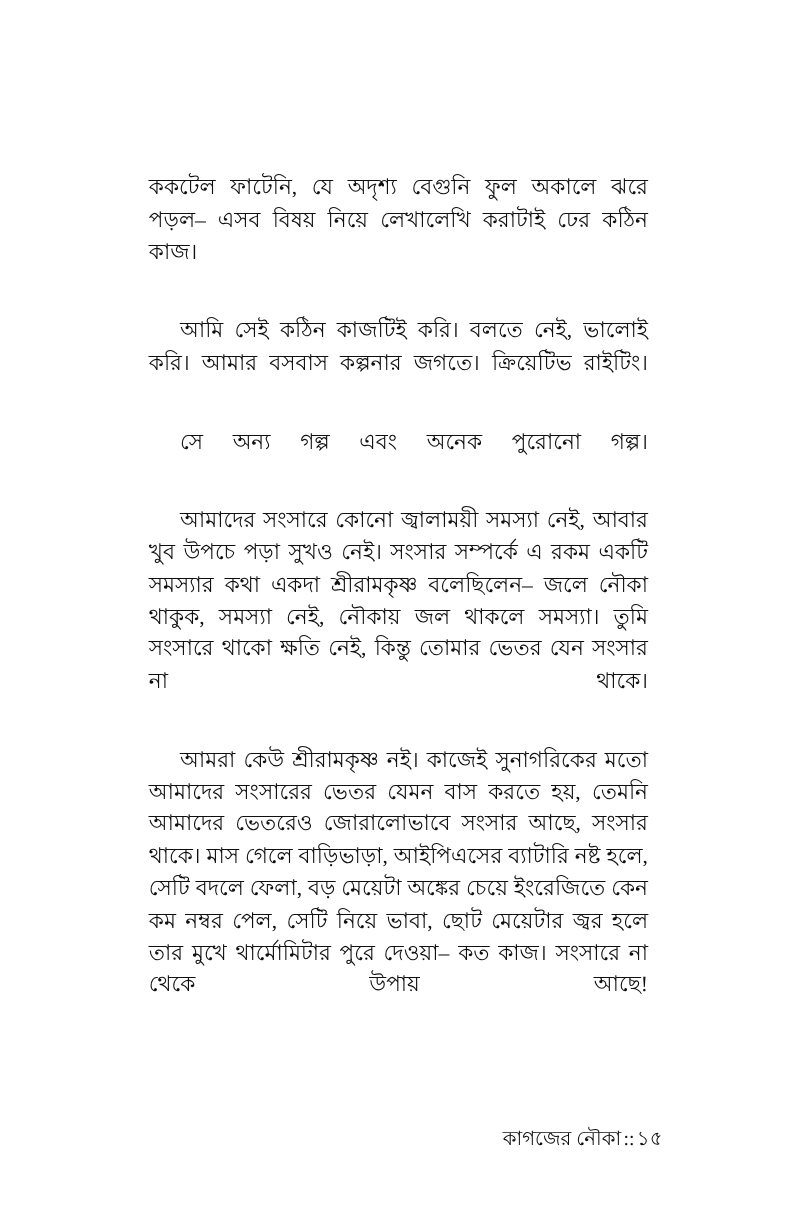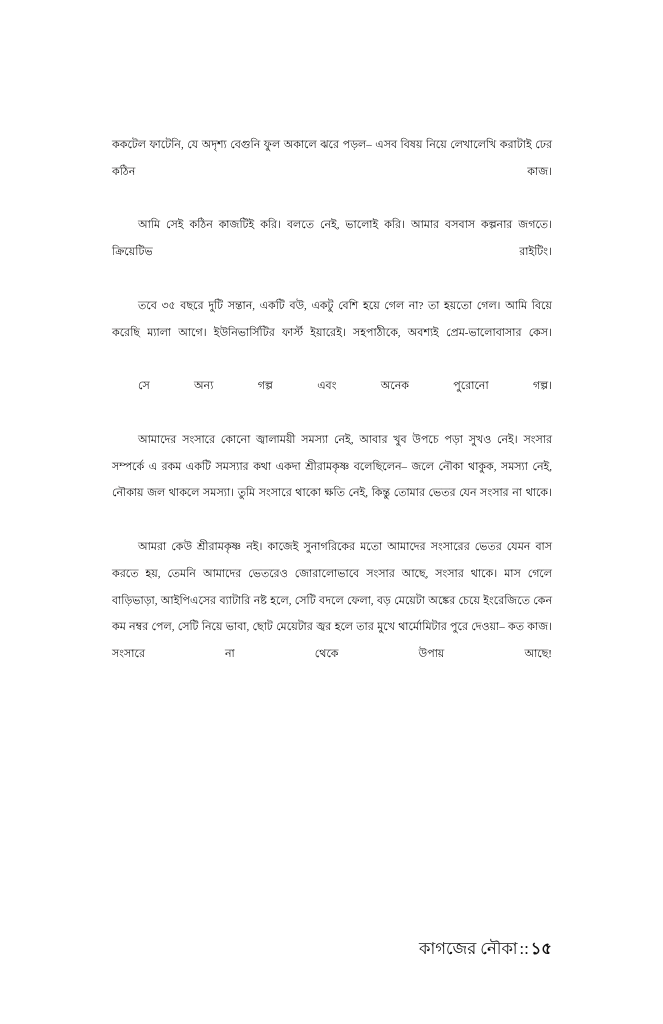--- a/index.html
+++ b/index.html
@@ -20,26 +20,26 @@
   }
 
   .text-block {
     position: absolute;
     left: 112px;
     top: 131px;
     width: 440px;
   }
 
   .para {
-    margin: 0;
+    margin: 12px;
     text-indent: 26px;
     text-align: justify;
     text-justify: inter-word;
     font-family: "Liberation Serif", "DejaVu Serif", serif;
-    font-size: 11px;
+    font-size: 18px;
     line-height: 26.8px;
     color: #100f0f;
     word-spacing: 0.02em;
     -webkit-font-feature-settings: "kern" 1;
     font-feature-settings: "kern" 1;
   }
 
   .para.first {
     text-indent: 0;
   }
@@ -62,32 +62,31 @@
     line-height: 22px;
     color: #100f0f;
     white-space: nowrap;
   }
 
   .footer .sep {
     padding: 0 2px;
   }
 
   .footer .pagenum {
-    font-weight: bold;
+    font-weight: normal;
   }
 </style>
 </head>
 <body>
 
 <div class="page">
 
   <div class="text-block">
     <p class="para first">ককটেল ফাটেনি, যে অদৃশ্য বেগুনি ফুল অকালে ঝরে পড়ল– এসব বিষয় নিয়ে লেখালেখি করাটাই ঢের কঠিন কাজ।</p>
     <p class="para">আমি সেই কঠিন কাজটিই করি। বলতে নেই, ভালোই করি। আমার বসবাস কল্পনার জগতে। ক্রিয়েটিভ রাইটিং।</p>
-    <p class="para">তবে ৩৫ বছরে দুটি সন্তান, একটি বউ, একটু বেশি হয়ে গেল না? তা হয়তো গেল। আমি বিয়ে করেছি ম্যালা আগে। ইউনিভার্সিটির ফার্স্ট ইয়ারেই। সহপাঠীকে, অবশ্যই প্রেম-ভালোবাসার কেস।</p>
     <p class="para">সে অন্য গল্প এবং অনেক পুরোনো গল্প।</p>
     <p class="para">আমাদের সংসারে কোনো জ্বালাময়ী সমস্যা নেই, আবার খুব উপচে পড়া সুখও নেই। সংসার সম্পর্কে এ রকম একটি সমস্যার কথা একদা শ্রীরামকৃষ্ণ বলেছিলেন– জলে নৌকা থাকুক, সমস্যা নেই, নৌকায় জল থাকলে সমস্যা। তুমি সংসারে থাকো ক্ষতি নেই, কিন্তু তোমার ভেতর যেন সংসার না থাকে।</p>
     <p class="para">আমরা কেউ শ্রীরামকৃষ্ণ নই। কাজেই সুনাগরিকের মতো আমাদের সংসারের ভেতর যেমন বাস করতে হয়, তেমনি আমাদের ভেতরেও জোরালোভাবে সংসার আছে, সংসার থাকে। মাস গেলে বাড়িভাড়া, আইপিএসের ব্যাটারি নষ্ট হলে, সেটি বদলে ফেলা, বড় মেয়েটা অঙ্কের চেয়ে ইংরেজিতে কেন কম নম্বর পেল, সেটি নিয়ে ভাবা, ছোট মেয়েটার জ্বর হলে তার মুখে থার্মোমিটার পুরে দেওয়া– কত কাজ। সংসারে না থেকে উপায় আছে!</p>
 
   </div>
 
   <div class="footer">
     <span>কাগজের নৌকা</span><span class="sep">::</span><span class="pagenum">১৫</span>
   </div>
 

